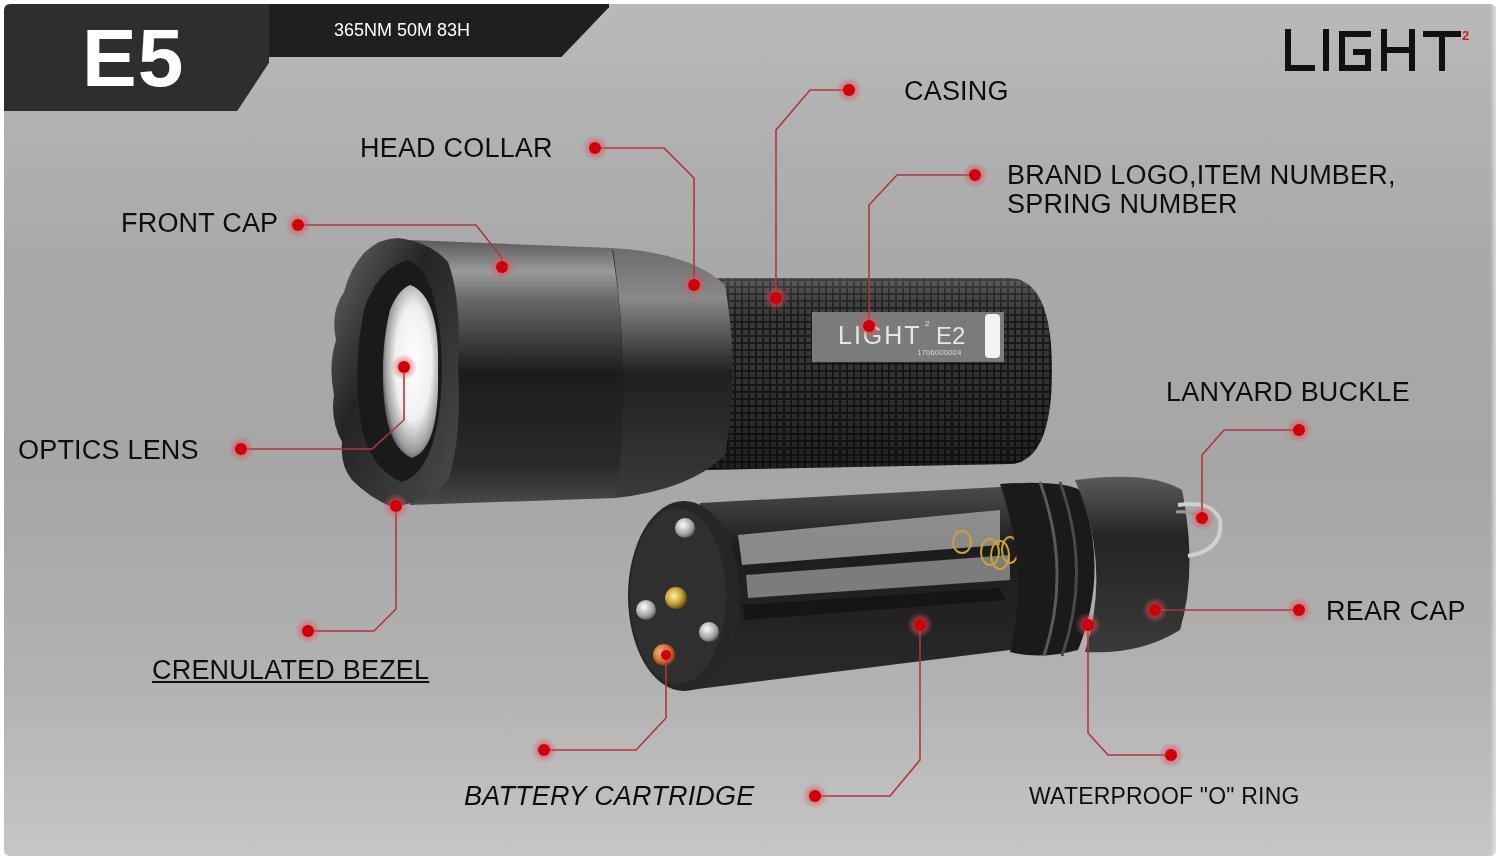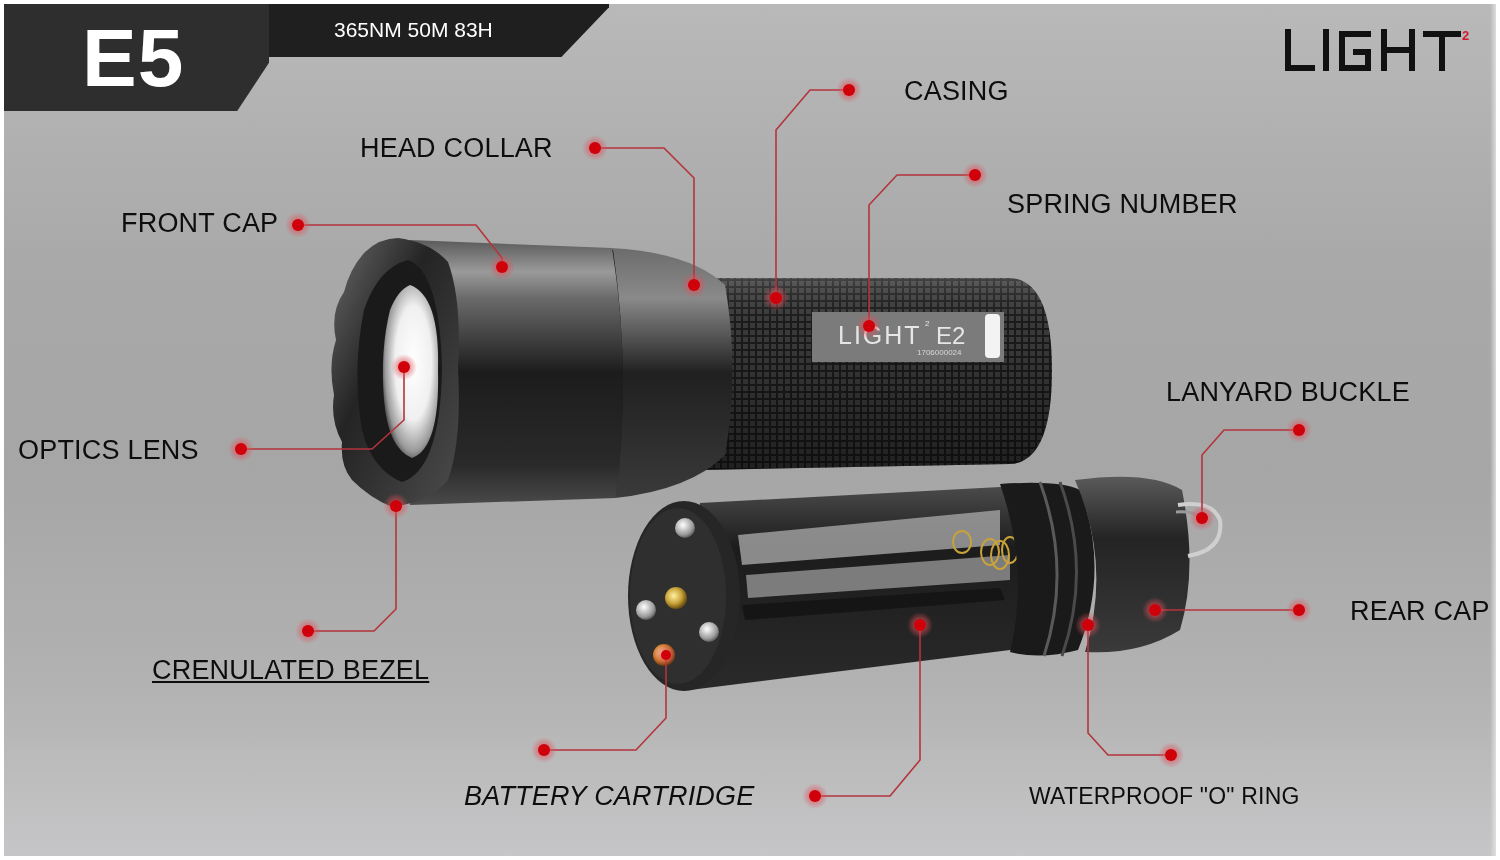--- a/index.html
+++ b/index.html
@@ -1,41 +1,42 @@
 <!DOCTYPE html>
 <html><head>
 <meta charset="utf-8">
 <style>
   html, body { margin: 0; padding: 0; }
   body { width: 1500px; height: 860px; overflow: hidden; background: #ffffff; position: relative; font-family: "Liberation Sans", sans-serif; }
   .canvas {
     position: absolute; left: 4px; top: 4px; width: 1492px; height: 852px;
     background: linear-gradient(180deg, #b9b9b9 0%, #a9a9a9 30%, #a6a6a6 55%, #b2b2b2 80%, #c6c6c8 100%);
     overflow: hidden;
+    border-radius: 6px;
   }
   .canvas::after {
     content: ""; position: absolute; right: 0; top: 0; width: 6px; height: 100%;
     background: linear-gradient(90deg, rgba(255,255,255,0) 0%, rgba(230,230,230,0.8) 100%);
   }
   .model-badge {
     position: absolute; left: 0; top: 0; width: 265px; height: 107px;
     background: #2e2e2e;
     clip-path: polygon(0 0, 100% 0, 100% 55%, 88% 100%, 0 100%);
   }
   .model-text {
     position: absolute; left: 78px; top: 8px; font-size: 82px; font-weight: bold; color: #ffffff;
     letter-spacing: 1px; line-height: 92px;
   }
   .spec-band {
     position: absolute; left: 265px; top: 0; width: 340px; height: 53px;
     background: #1f1f1f;
     clip-path: polygon(0 0, 100% 0, 100% 6%, 86% 100%, 0 100%);
   }
   .spec-text {
-    position: absolute; left: 330px; top: 14px; font-size: 21px; color: #ffffff; line-height: 24px;
+    position: absolute; left: 330px; top: 14px; font-size: 18px; color: #ffffff; line-height: 24px;
   }
   .brand {
     position: absolute; right: 30px; top: 22px; height: 50px;
   }
   .label {
     position: absolute; color: #0d0d0d; font-size: 27px; line-height: 30px; white-space: nowrap; letter-spacing: 0.2px;
   }
   .label.small { font-size: 23px; }
   svg.overlay { position: absolute; left: 0; top: 0; }
 </style>
@@ -302,22 +303,23 @@
         </g>
       <g>
           <circle cx="1202" cy="518" r="13" fill="url(#dotGlow)"></circle>
           <circle cx="1202" cy="518" r="6" fill="#d0000b"></circle>
         </g>
     </g>
   </svg>
 
   <div class="label" style="left:862px; top:72px;margin-left:38px;">CASING</div>
   <div class="label" style="left:356px; top:129px;">HEAD COLLAR</div>
+  <div class="label" style="left:1003px; top:156px;">BRAND LOGO,ITEM NUMBER,</div>
   <div class="label" style="left:1003px; top:185px;">SPRING NUMBER</div>
   <div class="label" style="left:97px; top:204px;margin-left:20px;">FRONT CAP</div>
   <div class="label" style="left:1162px; top:373px;">LANYARD BUCKLE</div>
   <div class="label" style="left:14px; top:431px;">OPTICS LENS</div>
-  <div class="label" style="left:1322px; top:592px;margin-left:24px;">REAR CAP</div>
+  <div class="label" style="left:1322px; top:592px;">REAR CAP</div>
   <div class="label" style="left:148px; top:651px;text-decoration:underline;">CRENULATED BEZEL</div>
   <div class="label" style="left:460px; top:777px;font-style:italic;">BATTERY CARTRIDGE</div>
   <div class="label small" style="left:1025px; top:777px;">WATERPROOF "O" RING</div>
 
 </div>
 
 </body></html>

